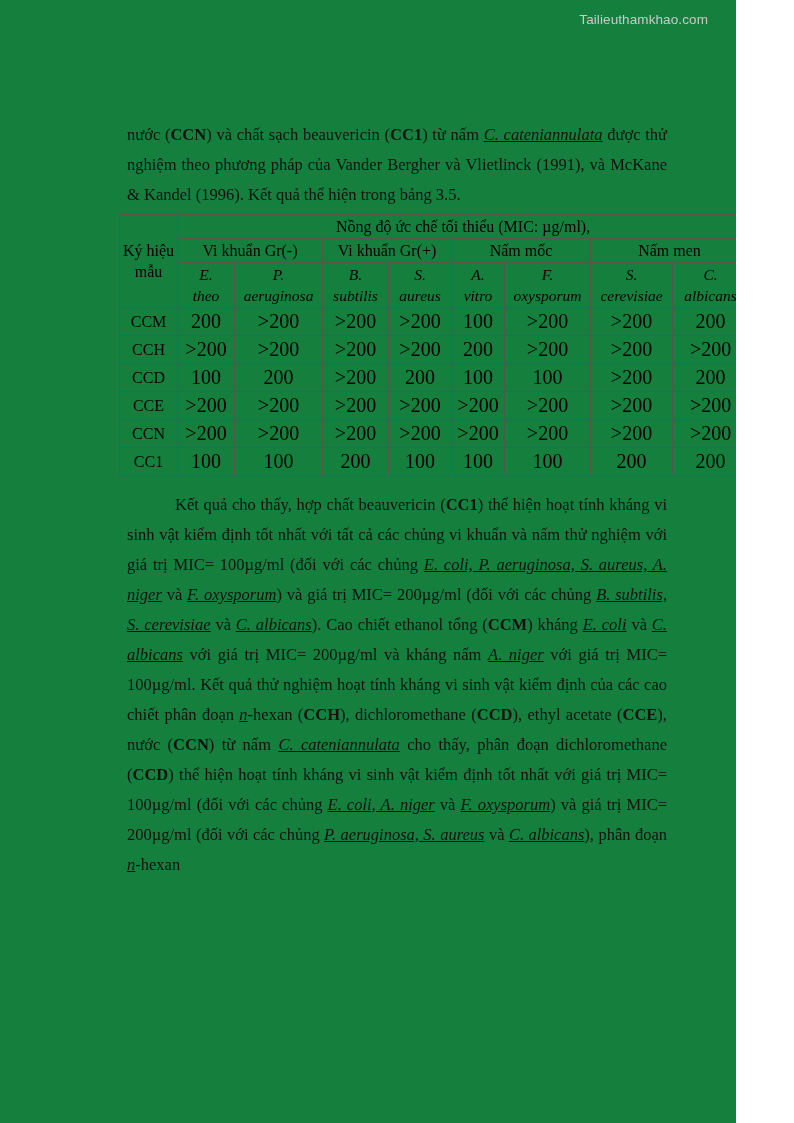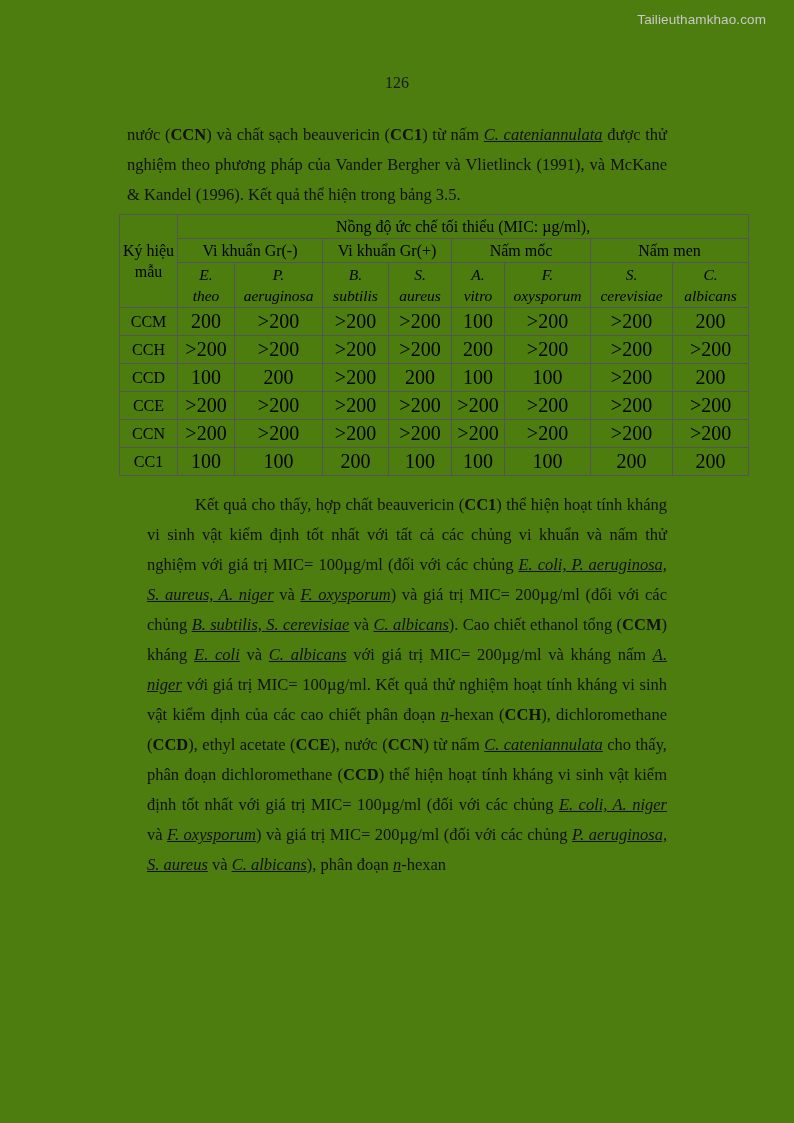--- a/index.html
+++ b/index.html
@@ -6,23 +6,23 @@
     margin: 0;
     padding: 0;
     background: #ffffff;
   }
   body {
     font-family: "Liberation Serif", "DejaVu Serif", serif;
     color: #000000;
   }
   .page {
     position: relative;
-    width: 794px;
+    width: 736px;
     height: 1123px;
-    background: #4d7c0f;
+    background: #15803d;
     overflow: hidden;
     box-sizing: border-box;
   }
   .watermark {
     position: absolute;
     top: 12px;
     right: 28px;
     font-family: "Liberation Sans", "DejaVu Sans", sans-serif;
     font-size: 13.5px;
     color: #c9c9c9;
@@ -47,21 +47,20 @@
   p.body-text {
     margin: 0;
     font-size: 16.5px;
     line-height: 30px;
     text-align: justify;
     text-justify: inter-word;
     color: #111;
   }
   p.body-text.indent {
     text-indent: 48px;
-    margin-left: 20px;
   }
   .caption {
     margin: 13px 0 8px 0;
     font-size: 16px;
     font-weight: bold;
     font-style: italic;
     text-align: center;
     line-height: 29px;
     padding: 0 12px;
   }
@@ -110,21 +109,20 @@
   }
   .para-block { margin-top: 14px; }
 </style>
 </head>
 <body>
 
 <div class="page">
 
   <div class="watermark">Tailieuthamkhao.com</div>
 
-  <div class="page-number">126</div>
 
   <div class="content">
 
     <p class="body-text"><span>nước (</span><b>CCN</b><span>) và chất sạch beauvericin (</span><b>CC1</b><span>) từ nấm </span><i>C. cateniannulata</i><span> được thử nghiệm theo phương pháp của Vander Bergher và Vlietlinck (1991), và McKane &amp; Kandel (1996). Kết quả thể hiện trong bảng 3.5.</span></p>
 
 
     <table class="mic-table">
       <colgroup>
         <col style="width:58px">
         <col style="width:57px">

